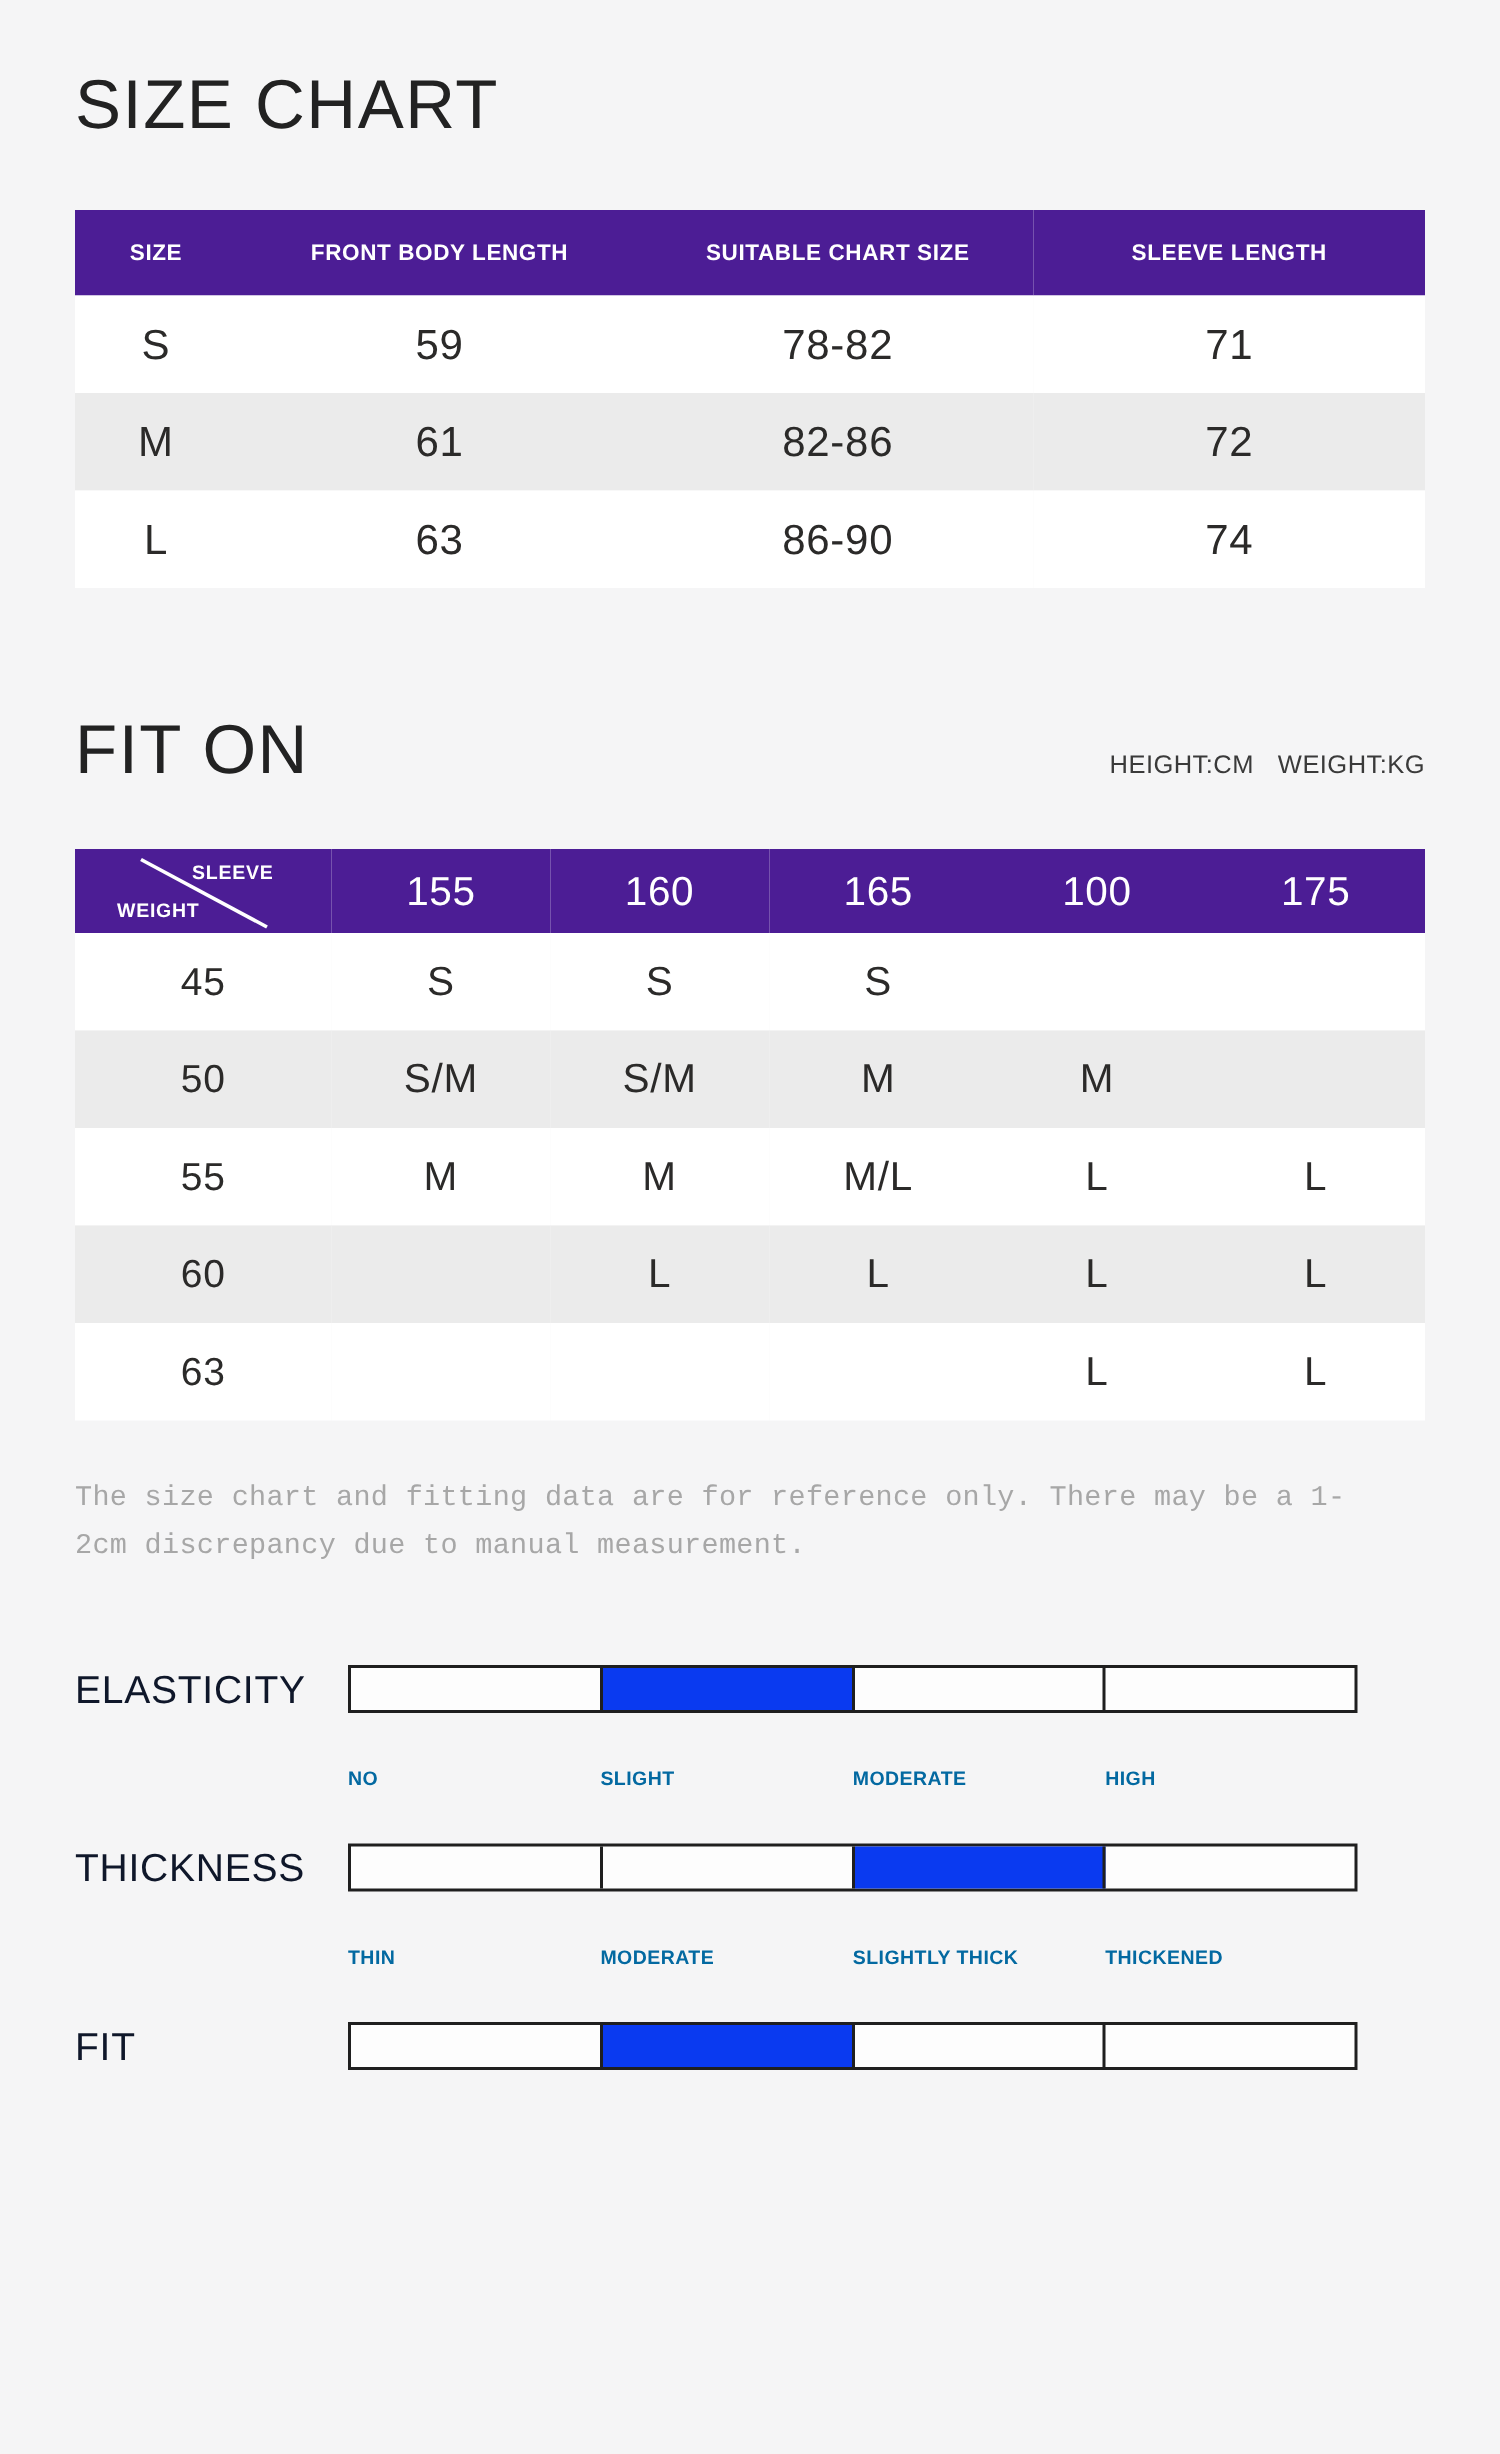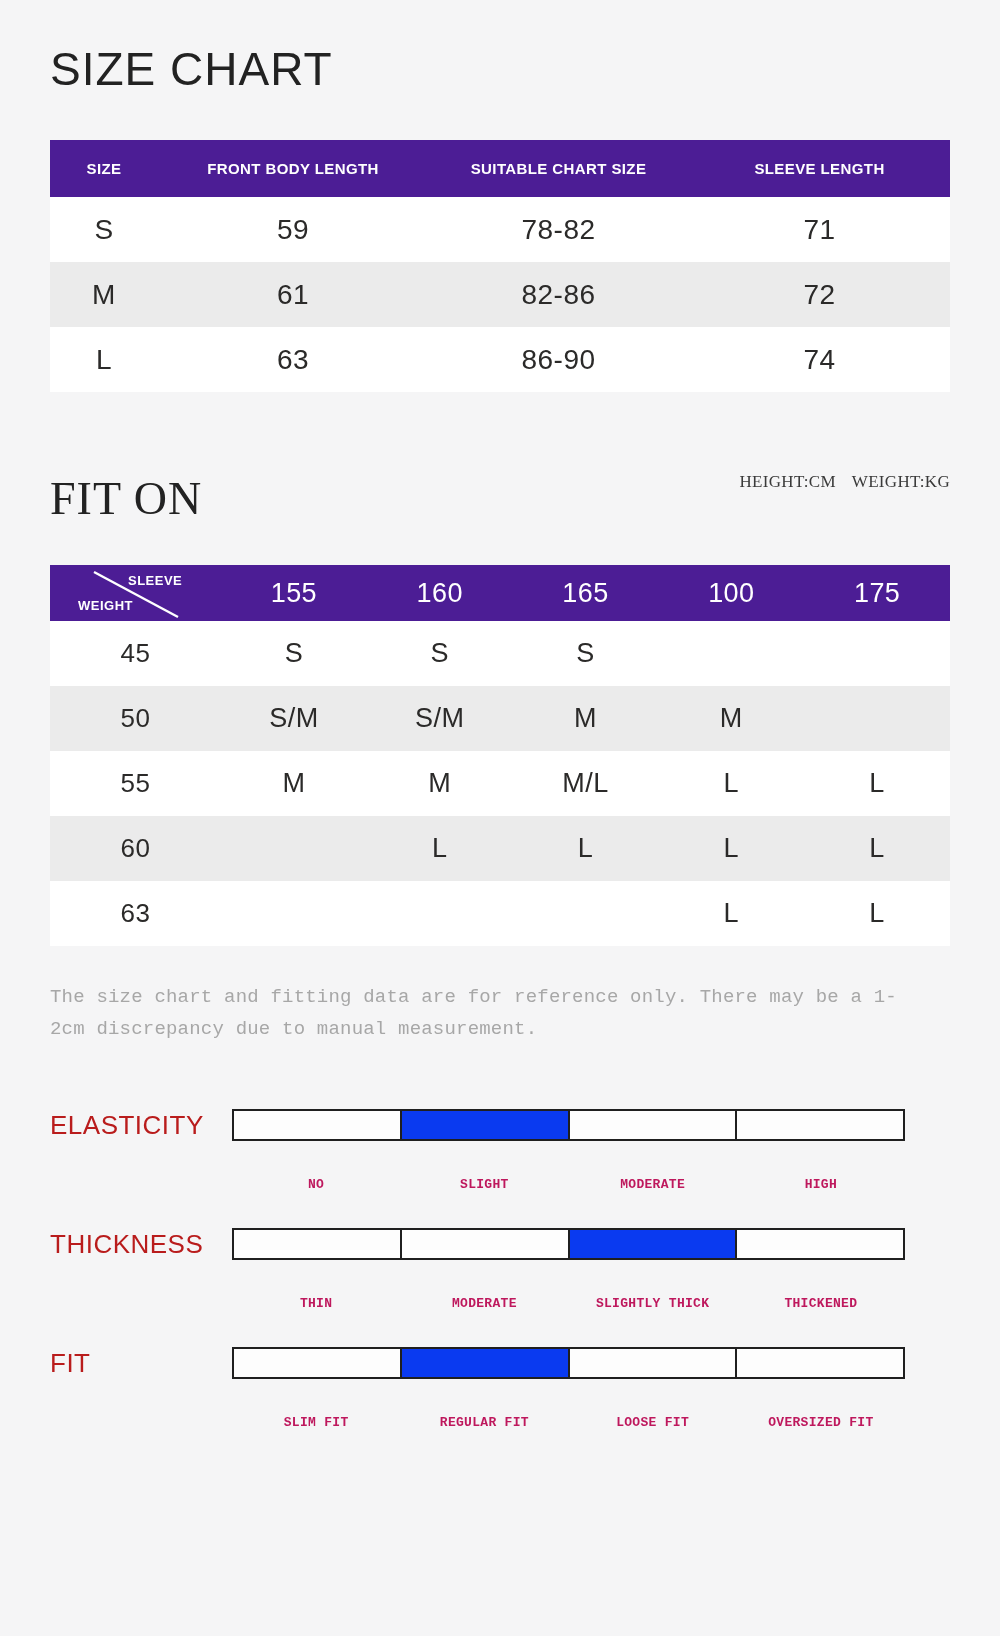--- a/index.html
+++ b/index.html
@@ -50,22 +50,22 @@
 
   #size-table { margin-bottom:80px; }
   #size-table th:nth-child(1){ width:12%; }
   #size-table th:nth-child(2){ width:30%; }
   #size-table th:nth-child(3){ width:29%; }
   #size-table th:nth-child(4){ width:29%; }
 
   .fit-head {
     display:flex;
     justify-content:space-between;
+    align-items:flex-end;
     margin:0 50px 40px 50px;
-    font-family:Liberation Serif, serif;
   }
   .units-note {
     font-size:17px;
     color:#3a3a3a;
     letter-spacing:.3px;
     padding-bottom:6px;
   }
   .units-note span + span { margin-left:16px; }
 
   #fit-table { margin-bottom:36px; }
@@ -99,47 +99,45 @@
   .attr-block { margin-bottom:36px; }
   .attr-row {
     display:flex;
     align-items:center;
     margin-left:50px;
   }
   .attr-label {
     width:182px;
     font-size:26px;
     letter-spacing:.5px;
-    color:#b91c1c;
+    color:#0f172a;
   }
   .seg-bar {
     width:673px;
     height:32px;
     border:2px solid #1f1f1f;
     background:#fdfdfd;
     display:flex;
   }
   .seg { flex:1; border-right:2px solid #1f1f1f; }
   .seg:last-child { border-right:none; }
   .seg.filled { background:#0a3af0; }
   .attr-levels {
     display:flex;
     width:673px;
     margin-left:232px;
     margin-top:36px;
   }
   .level {
     flex:1;
-    text-align:center;
     font-size:13px;
     font-weight:bold;
     letter-spacing:.3px;
-    color:#be185d;
+    color:#0369a1;
     white-space:nowrap;
-    font-family:Liberation Mono, monospace;
   }
 </style>
 </head>
 <body>
 
 <h1 class="section-title">SIZE CHART</h1>
 
 <table id="size-table">
   <thead>
     <tr>
@@ -283,21 +281,15 @@
   <div class="attr-block">
     <div class="attr-row">
       <div class="attr-label">FIT</div>
       <div class="seg-bar">
         <div class="seg"></div>
         <div class="seg filled"></div>
         <div class="seg"></div>
         <div class="seg"></div>
       </div>
     </div>
-    <div class="attr-levels">
-      <div class="level">SLIM FIT</div>
-      <div class="level">REGULAR FIT</div>
-      <div class="level">LOOSE FIT</div>
-      <div class="level">OVERSIZED FIT</div>
-    </div>
   </div>
 
 </div>
 
 </body></html>

